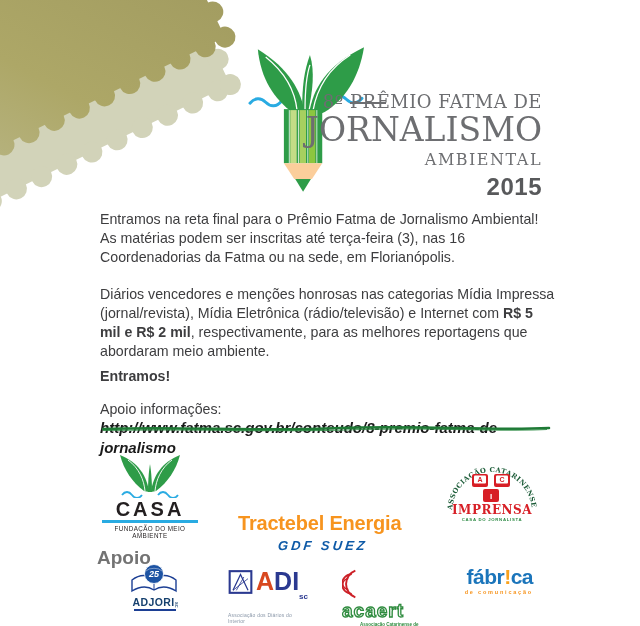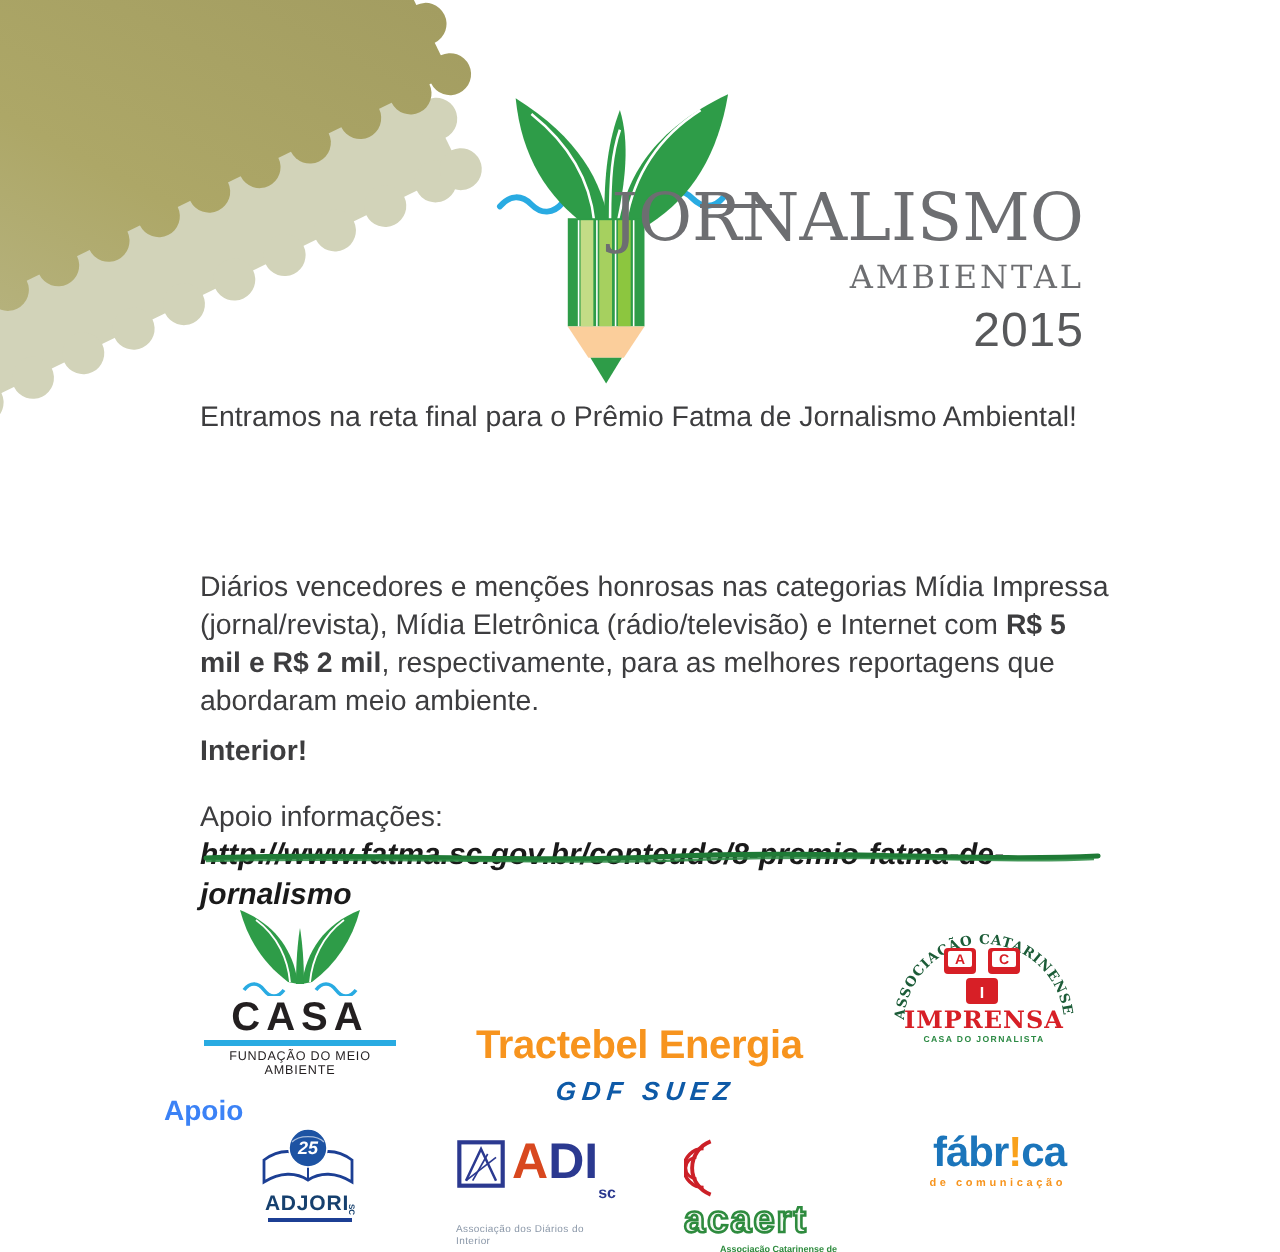--- a/index.html
+++ b/index.html
@@ -11,26 +11,26 @@
   .stamp-svg{position:absolute;left:0;top:0;}
 
   
   .pencil-svg{position:absolute;left:248px;top:36px;}
 
   
   .header{position:absolute;top:91px;right:98px;text-align:right;color:#6d6e71;}
   .edition{font-family:"DejaVu Serif",serif;font-size:18px;letter-spacing:.5px;display:block;}
   .title{font-family:"DejaVu Serif",serif;font-size:33px;line-height:1.05;display:block;margin-top:1px;letter-spacing:0;}
   .subtitle{font-family:"DejaVu Serif",serif;font-size:16px;letter-spacing:1.5px;display:block;margin-top:2px;}
-  .year{font-size:24px;font-weight:normal;color:#58595b;display:block;margin-top:4px;letter-spacing:.5px;}
+  .year{font-size:24px;font-weight:bold;color:#58595b;display:block;margin-top:4px;letter-spacing:.5px;}
   .connector{position:absolute;left:350px;top:102px;width:36px;height:2px;background:#6d6e71;}
 
   
   .copy{position:absolute;left:100px;width:457px;font-size:14.2px;line-height:19px;}
-  .p1{top:186px;}
+  .p1{top:196px;}
   .p2{top:271px;}
   .cta{top:353px;font-weight:bold;}
   .moreinfo{top:386px;}
   .urlline{top:404px;}
   .b{font-weight:bold;}
   .url-link{font-size:15px;font-weight:bold;font-style:italic;color:#1a1a1a;text-decoration:none;}
   .brush-svg{position:absolute;left:100px;top:424px;}
 
   
   .fatma{position:absolute;left:100px;top:452px;width:100px;text-align:center;color:#231f20;}
@@ -39,21 +39,21 @@
   .fatma-tag{font-size:6.3px;letter-spacing:.4px;display:block;}
   .fatma-tail{margin:0 auto;}
 
   .tractebel{position:absolute;left:238px;top:478px;width:175px;}
   .tractebel-name{font-size:20px;font-weight:bold;color:#f7941e;display:block;letter-spacing:-.2px;margin-top:34px;}
   .gdfsuez{font-size:13px;font-weight:bold;font-style:italic;color:#0e5aa7;letter-spacing:3px;display:block;margin:3px 0 0 40px;transform:skewX(-6deg);}
 
   .aci-svg{position:absolute;left:442px;top:458px;}
 
   
-  .apoio-label{position:absolute;left:82px;top:547px;font-size:14px;font-weight:bold;color:#3b82f6;}
+  .apoio-label{position:absolute;left:97px;top:547px;font-size:19px;font-weight:bold;color:#737373;}
 
   .adjori{position:absolute;left:128px;top:564px;width:54px;text-align:center;}
   .adjori-name-row{display:flex;align-items:flex-end;justify-content:center;}
   .adjori-name{font-size:10.5px;font-weight:800;color:#16406e;letter-spacing:.4px;}
   .adjori-sc{font-size:4px;font-weight:bold;color:#16406e;writing-mode:vertical-rl;line-height:3px;}
   .adjori-bar{height:2px;background:#1c3f94;margin:1px 6px 0 6px;}
 
   .adi{position:absolute;left:228px;top:568px;width:80px;}
   .adi-row{display:flex;align-items:flex-start;}
   .adi-letters{display:flex;align-items:flex-start;margin-left:3px;line-height:26px;}
@@ -157,31 +157,32 @@
       <line x1="60.8" y1="74" x2="60.8" y2="128" stroke="#ffffff" stroke-width="0.8"></line>
       <line x1="70" y1="74" x2="70" y2="128" stroke="#ffffff" stroke-width="0.8"></line>
     </g>
 
     <path d="M36.5,128 L75.5,128 L65,144 L47,144 Z" fill="#fbce9b"></path>
     <path d="M48,144 L64,144 L56,157 Z" fill="#2e9c48"></path>
   </svg>
 
   <div class="connector"></div>
   <div class="header">
+    <span class="edition">8º PRÊMIO FATMA DE</span>
     <span class="title">JORNALISMO</span>
     <span class="subtitle">AMBIENTAL</span>
     <span class="year">2015</span>
   </div>
 
   <p class="copy p1"><span>Entramos na reta final para o Prêmio Fatma de Jornalismo Ambiental!</span><br>
-    </p>
+    <span>As matérias podem ser inscritas até terça-feira (3), nas 16 Coordenadorias da Fatma ou na sede, em Florianópolis.</span></p>
 
   <p class="copy p2"><span>Diários vencedores e menções honrosas nas categorias Mídia Impressa (jornal/revista), Mídia Eletrônica (rádio/televisão) e Internet com </span><span class="b">R$ 5 mil e R$ 2 mil</span><span>, respectivamente, para as melhores reportagens que abordaram meio ambiente.</span></p>
 
-  <p class="copy cta">Interior!</p>
+  <p class="copy cta">Entramos!</p>
 
   <p class="copy moreinfo">Apoio informações:</p>
 
   <p class="copy urlline"><a class="url-link" href="#" title="http://www.fatma.sc.gov.br/conteudo/8-premio-fatma-de-jornalismo">http://www.fatma.sc.gov.br/conteudo/8-premio-fatma-de-jornalismo</a></p>
 
   <svg class="brush-svg" width="452" height="10" viewBox="0 0 452 10" aria-hidden="true">
     <path d="M3,5 C80,2 160,8 240,4 C320,1 390,7 449,4" fill="none" stroke="#1f7a36" stroke-width="2.6" stroke-linecap="round"></path>
     <path d="M3,6.5 C90,4 180,9 260,5.5 C340,3 400,8 447,5.5" fill="none" stroke="#2a8a42" stroke-width="1.2" opacity="0.85"></path>
   </svg>
 

